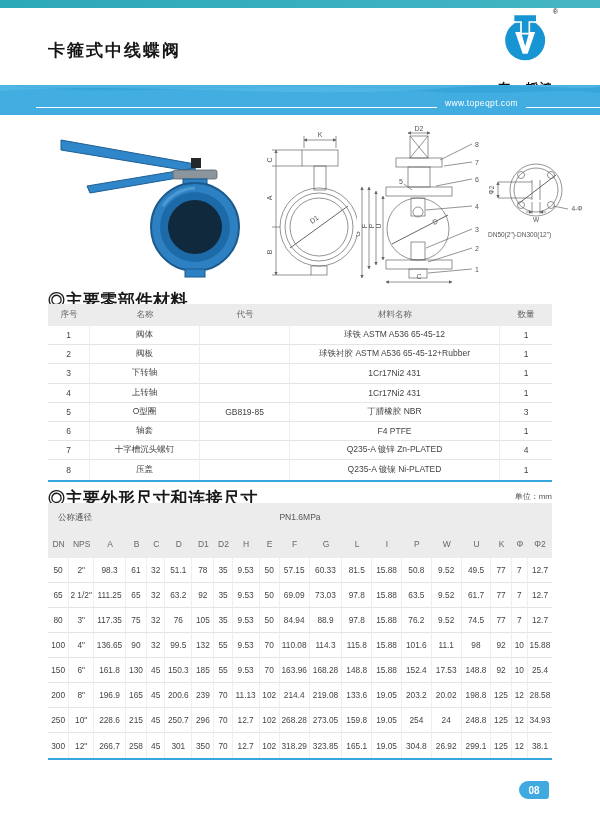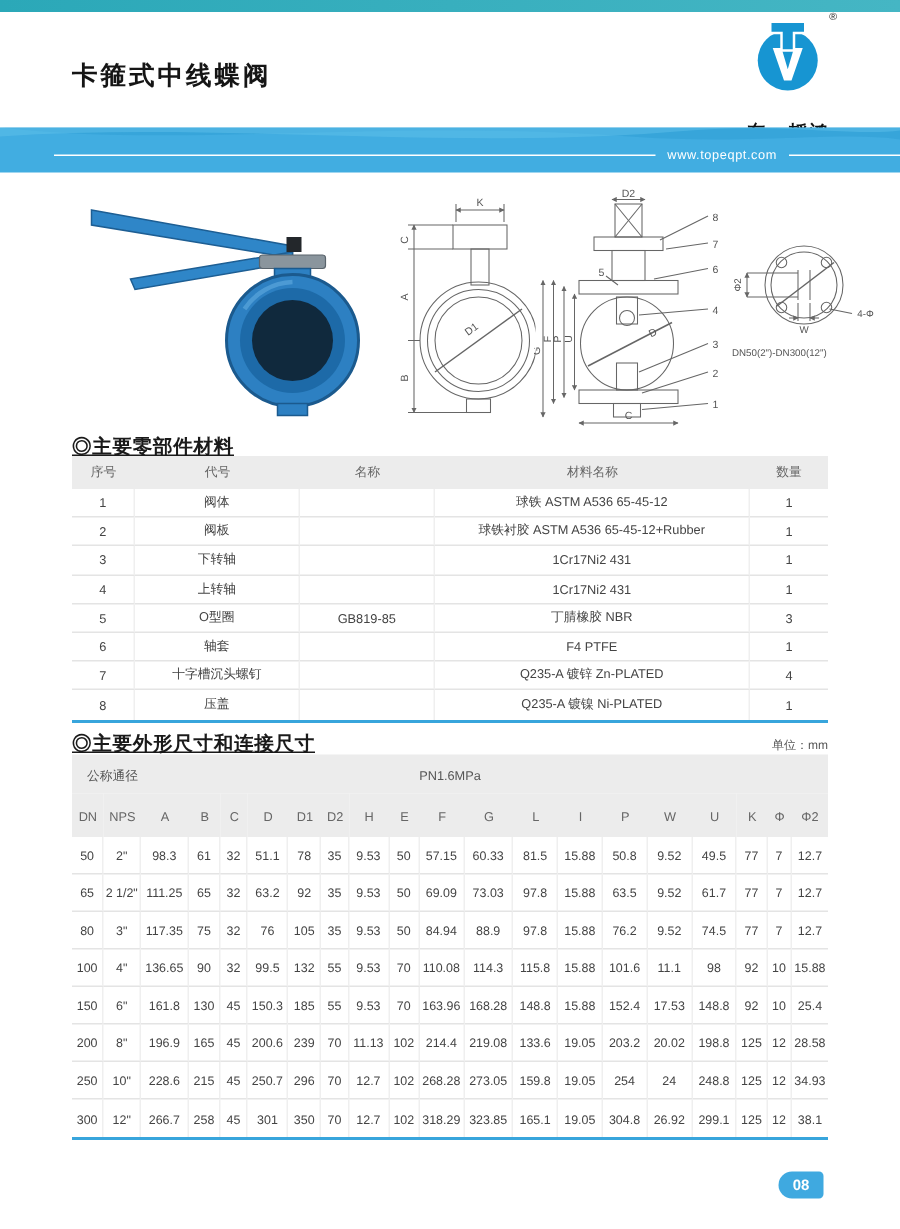--- a/index.html
+++ b/index.html
@@ -13,30 +13,30 @@
   .page-title { position:absolute; left:48px; top:39px; font-size:17px; font-weight:bold;
                 color:#151515; letter-spacing:2px; }
 
   .logo-block { position:absolute; left:488px; top:12px; width:76px; text-align:center; }
   .logo-mark { position:relative; width:60px; height:50px; margin:0 auto; }
   .reg-mark { position:absolute; right:-2px; top:-4px; font-size:7px; color:#222; }
   .brand-name { margin-top:18px; font-size:12px; font-weight:bold; color:#111; letter-spacing:2px; }
 
   .banner { position:absolute; left:0; top:85px; width:600px; height:30px; background:#41ade1; overflow:hidden; }
   .banner svg { position:absolute; left:0; top:0; }
-  .banner-line { position:absolute; left:0; top:13px; width:100%; display:flex; align-items:center;padding-left:36px; }
+  .banner-line { position:absolute; left:0; top:13px; width:100%; display:flex; align-items:flex-end;padding-left:36px; }
   .banner-line .seg { height:1px; background:#fff; }
   .banner-line .seg.l { flex:1; }
   .banner-line .seg.r { width:74px; }
   .banner-url { color:#fff; font-size:8.5px; padding:0 8px; letter-spacing:.4px; white-space:nowrap; }
 
   .drawings { position:absolute; left:0; top:120px; width:600px; height:168px; }
   .drawings svg text { font-family:"Liberation Sans",sans-serif; }
 
-  .sec-title { position:absolute; left:48px; font-size:13px; font-weight:bold; color:#1a1a1a; letter-spacing:.5px;text-decoration:underline; }
+  .sec-title { position:absolute; left:48px; font-size:17px; font-weight:bold; color:#1a1a1a; letter-spacing:.5px; }
   .sec-title.mat { top:289px; }
   .sec-title.dim { top:487px; }
   .unit-label { position:absolute; right:48px; top:491px; font-size:8px; color:#555; }
 
   .t1 { position:absolute; left:48px; top:304px; width:504px; display:grid;
         grid-template-columns:42fr 110fr 90fr 210fr 52fr; border-bottom:2px solid #38a5dc; }
   .t1 .th { height:22px; }
   .t1 .td { height:19.2px; }
   .t1 .td:nth-child(5n+5) { border-right:none; }
   .t1 .td:nth-last-child(-n+5) { border-bottom:none; }
@@ -209,22 +209,22 @@
       <text x="50" y="68" font-size="6.5" fill="#555" stroke="none" text-anchor="middle">W</text>
       <line x1="67" y1="52" x2="82" y2="55"></line>
       <text x="91" y="57" font-size="6.5" fill="#555" stroke="none" text-anchor="middle">4-Φ</text>
       <text x="2" y="83" font-size="6.5" fill="#555" stroke="none">DN50(2")-DN300(12")</text>
     </svg>
   </div>
 
   <div class="sec-title mat">◎主要零部件材料</div>
   <div class="t1">
       <div class="th">序号</div>
+      <div class="th">名称</div>
       <div class="th">代号</div>
-      <div class="th">名称</div>
       <div class="th">材料名称</div>
       <div class="th">数量</div>
       <div class="td">1</div>
       <div class="td">阀体</div>
       <div class="td"></div>
       <div class="td">球铁 ASTM A536 65-45-12</div>
       <div class="td">1</div>
       <div class="td">2</div>
       <div class="td">阀板</div>
       <div class="td"></div>

